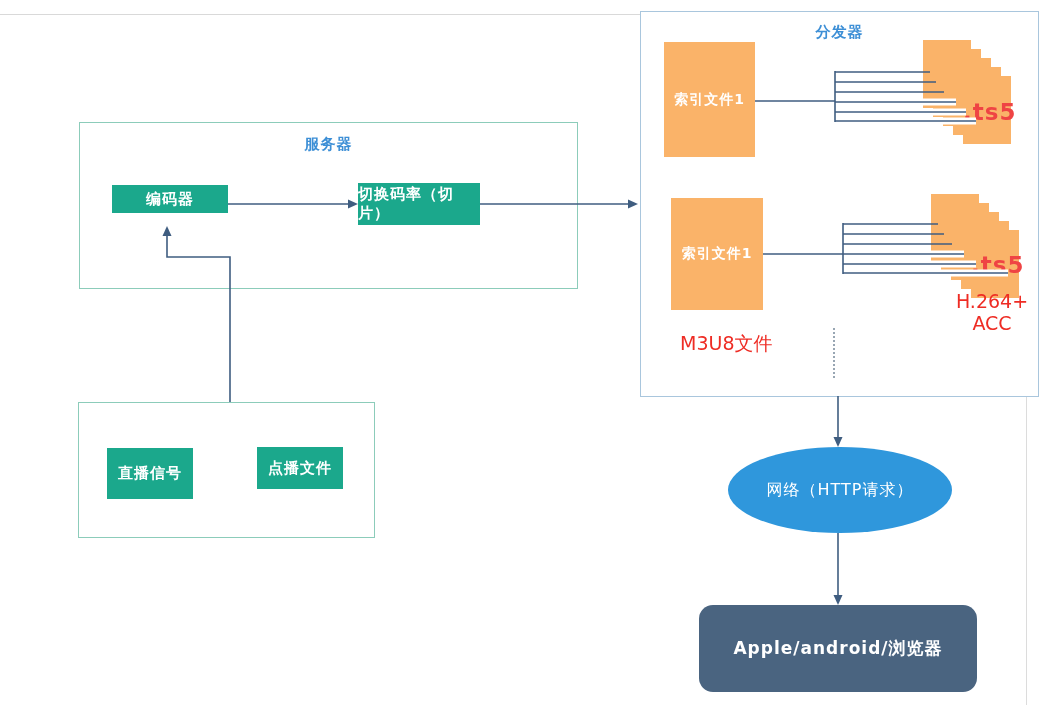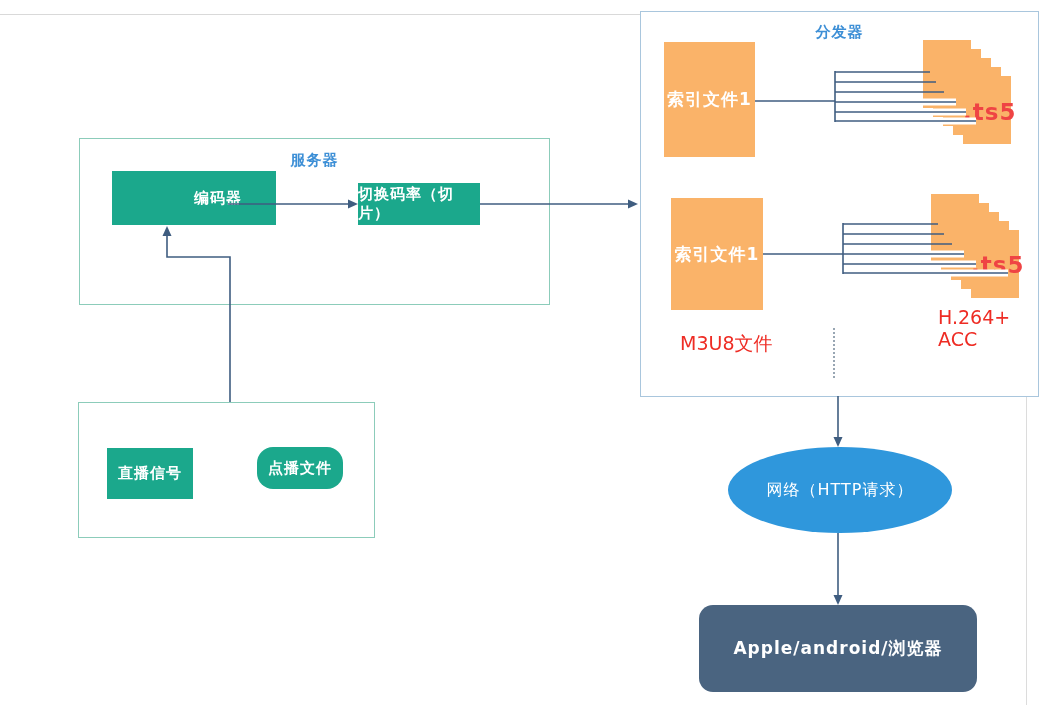--- a/index.html
+++ b/index.html
@@ -13,21 +13,21 @@
   .page-edge{left:1026px;top:397px;width:1px;height:308px;background:#dcdcdc;}
   
   .frame{border:1px solid #8cccba;background:transparent;}
   .frame.blue{border-color:#a9c6dd;}
   .frame-title{position:absolute;top:12px;left:0;right:0;text-align:center;
     color:#3d8fd6;font-size:15px;font-weight:bold;letter-spacing:1px;}
   
   .node{background:#1ba88c;color:#fff;font-size:15px;font-weight:bold;
     display:flex;align-items:center;justify-content:center;letter-spacing:1px;}
   
-  .index-file{background:#fab369;color:#fff;font-size:17px;font-weight:bold;
+  .index-file{background:#fab369;color:#fff;font-size:14px;font-weight:bold;
     display:flex;align-items:center;justify-content:center;letter-spacing:1px;}
   
   .stack{width:90px;height:106px;}
   .stack .pg{position:absolute;width:48px;height:68px;background:#fab369;}
   .ts-label{color:#ef4444;font-size:23px;font-weight:600;letter-spacing:1px;}
   
   .red-note{color:#ee2c24;font-size:17px;line-height:26px;font-weight:500;}
   .red-label{color:#ee2c24;font-size:19px;font-weight:500;}
   
   .dotted-v{width:0;height:50px;border-left:2px dotted #98a6b3;}
@@ -41,29 +41,29 @@
   svg.connectors{position:absolute;left:0;top:0;pointer-events:none;}
 </style>
 </head>
 <body>
 
 <div class="canvas">
 
   <div class="abs top-rule"></div>
   <div class="abs page-edge"></div>
 
-  <div class="abs frame" style="left:79px;top:138px;width:469px;height:165px;">
+  <div class="abs frame" style="left:79px;top:122px;width:469px;height:165px;padding-left:28px;">
     <div class="frame-title">服务器</div>
   </div>
-  <div class="abs node" style="left:112px;top:171px;width:116px;height:54px;padding-left:48px;">编码器</div>
+  <div class="abs node" style="left:112px;top:185px;width:116px;height:28px;">编码器</div>
   <div class="abs node" style="left:358px;top:183px;width:122px;height:42px;">切换码率（切片）</div>
 
   <div class="abs frame" style="left:78px;top:402px;width:295px;height:134px;"></div>
   <div class="abs node" style="left:107px;top:448px;width:86px;height:51px;">直播信号</div>
-  <div class="abs node" style="left:257px;top:447px;width:86px;height:42px;border-radius:16px;">点播文件</div>
+  <div class="abs node" style="left:257px;top:447px;width:86px;height:42px;">点播文件</div>
 
 
   <div class="abs frame blue" style="left:640px;top:11px;width:397px;height:384px;">
     <div class="frame-title" style="top:11px;">分发器</div>
   </div>
 
   <div class="abs index-file" style="left:664px;top:42px;width:91px;height:115px;">索引文件1</div>
   <div class="abs index-file" style="left:671px;top:198px;width:92px;height:112px;">索引文件1</div>
 
   <div class="abs stack" style="left:923px;top:40px;">
@@ -77,21 +77,21 @@
 
   <div class="abs stack" style="left:931px;top:194px;">
     <div class="pg" style="left:0;top:0;"></div>
     <div class="pg" style="left:10px;top:9px;"></div>
     <div class="pg" style="left:20px;top:18px;"></div>
     <div class="pg" style="left:30px;top:27px;"></div>
     <div class="pg" style="left:40px;top:36px;"></div>
   </div>
   <div class="abs ts-label" style="left:971px;top:252px;">.ts5</div>
 
-  <div class="abs red-label" style="left:938px;top:306px;">H.264+ ACC</div>
+  <div class="abs red-label" style="left:938px;top:290px;text-align:center;">H.264+ ACC</div>
   <div class="abs red-label" style="left:680px;top:331px;">M3U8文件</div>
 
   <div class="abs dotted-v" style="left:833px;top:328px;"></div>
 
   <div class="abs ellipse" style="left:728px;top:447px;">网络（HTTP请求）</div>
 
   <div class="abs client" style="left:699px;top:605px;">Apple/android/浏览器</div>
 
   <svg class="connectors" width="1046" height="705" viewBox="0 0 1046 705">
     <g stroke="#3f5d80" stroke-width="1.6" fill="none">

